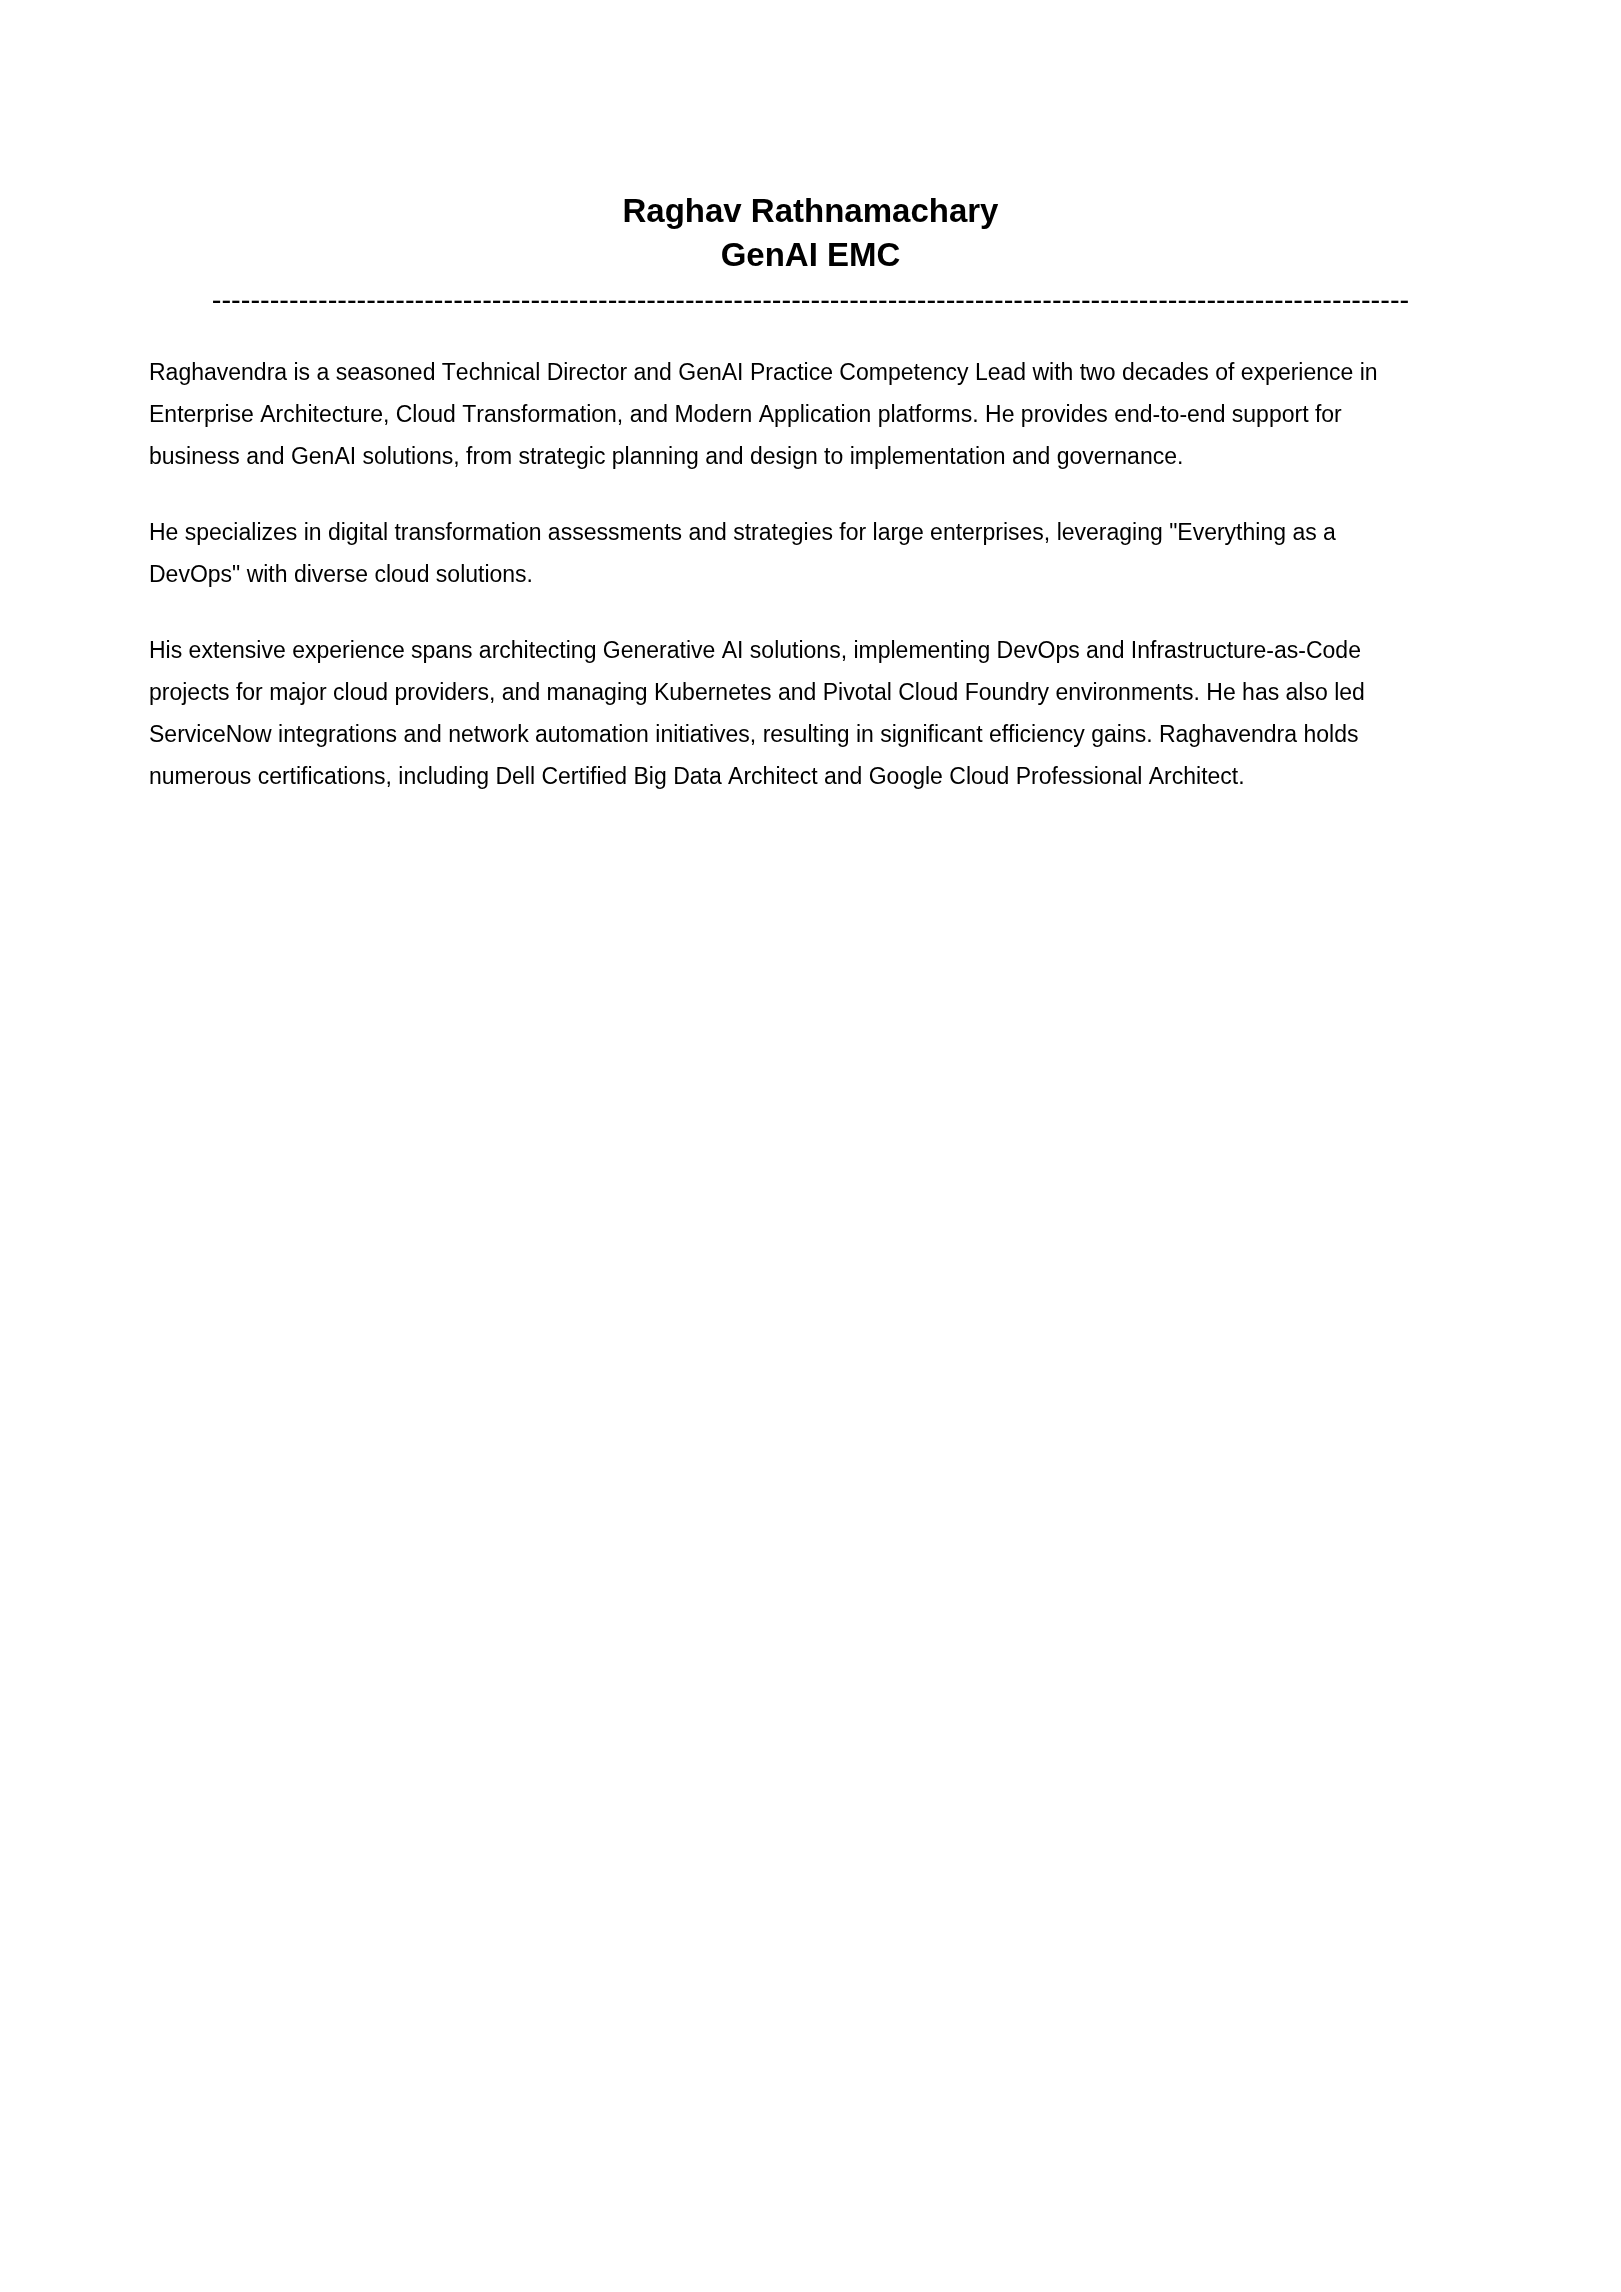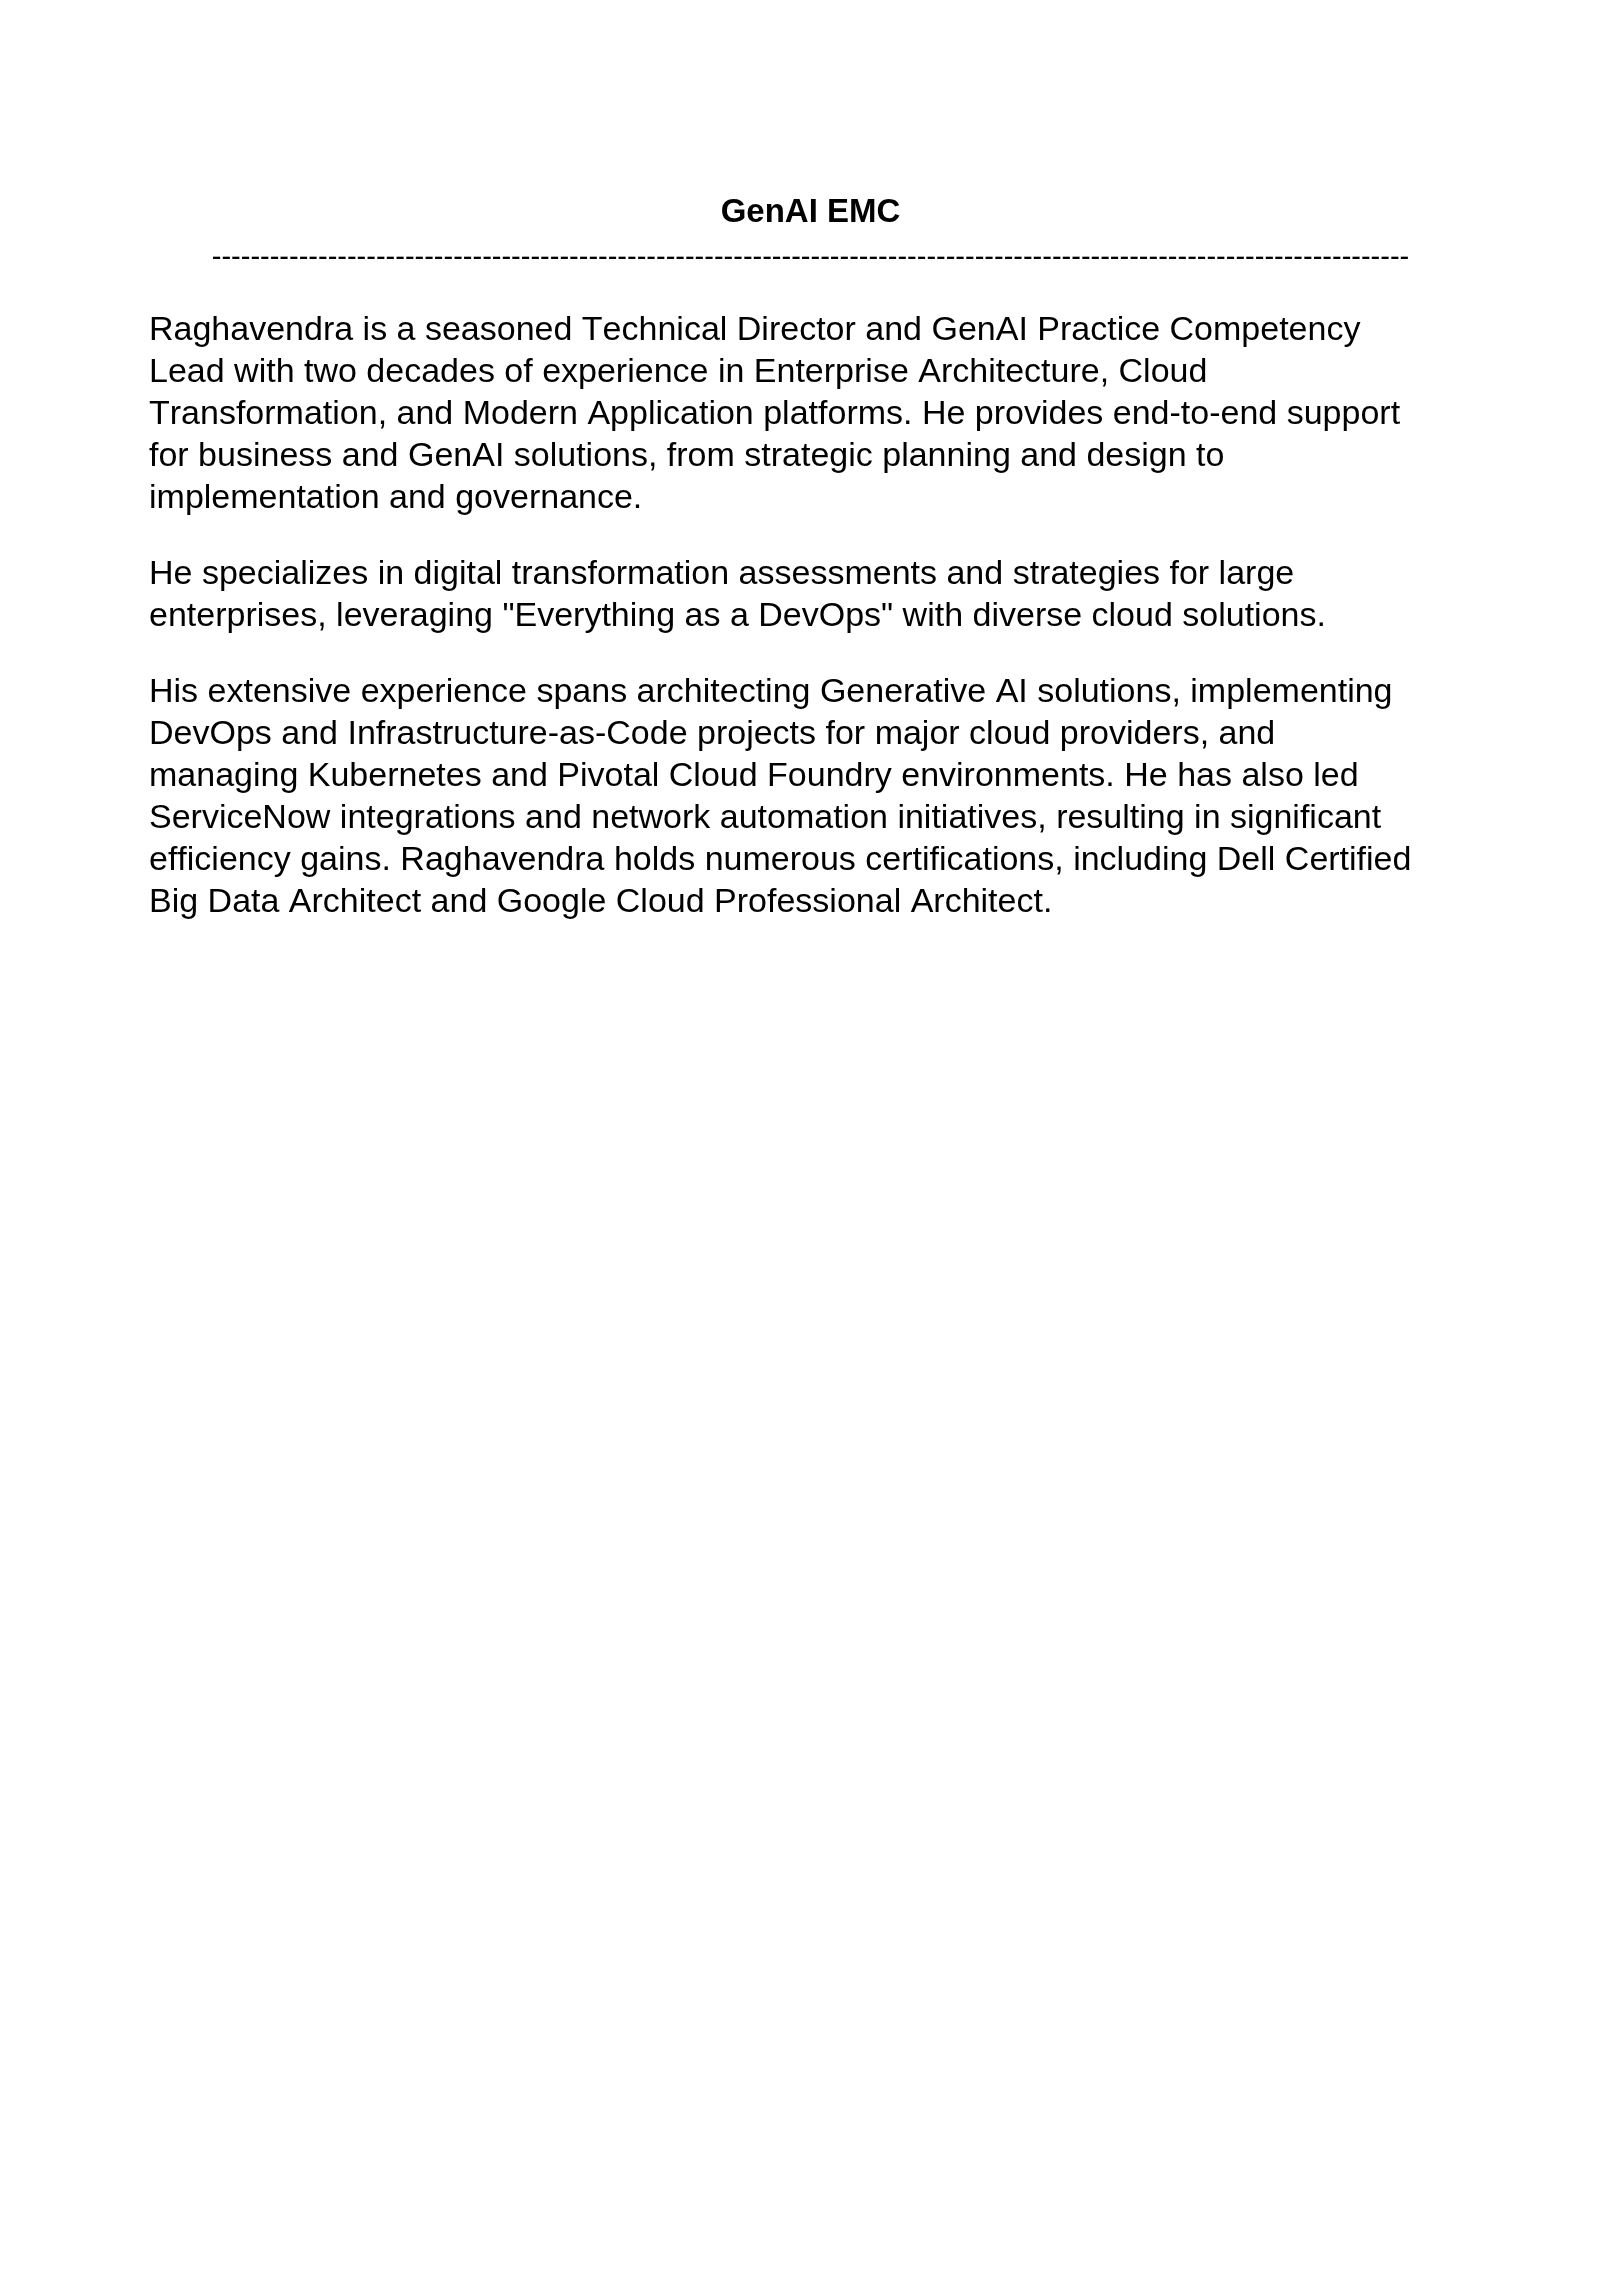--- a/index.html
+++ b/index.html
@@ -29,35 +29,36 @@
   .separator {
     margin-top: 2px;
     text-align: center;
     font-size: 29px;
     line-height: 43px;
     white-space: nowrap;
     overflow: hidden;
   }
   .doc-body {
     margin-top: 29px;
-    font-size: 34px;
+    font-size: 23px;
     line-height: 42px;
   }
   .doc-body p {
     width: 1274px;
     margin: 0 0 34px 2px;
     padding: 0;
   }
 </style>
 </head>
 <body>
 
 <div class="page">
 
   <header class="doc-header">
+    <div>Raghav Rathnamachary</div>
     <div>GenAI EMC</div>
   </header>
 
   <div class="separator">----------------------------------------------------------------------------------------------------------------------------</div>
 
   <main class="doc-body">
     <p>Raghavendra is a seasoned Technical Director and GenAI Practice Competency Lead with two decades of experience in Enterprise Architecture, Cloud Transformation, and Modern Application platforms. He provides end-to-end support for business and GenAI solutions, from strategic planning and design to implementation and governance.</p>
     <p>He specializes in digital transformation assessments and strategies for large enterprises, leveraging "Everything as a DevOps" with diverse cloud solutions.</p>
     <p>His extensive experience spans architecting Generative AI solutions, implementing DevOps and Infrastructure-as-Code projects for major cloud providers, and managing Kubernetes and Pivotal Cloud Foundry environments. He has also led ServiceNow integrations and network automation initiatives, resulting in significant efficiency gains. Raghavendra holds numerous certifications, including Dell Certified Big Data Architect and Google Cloud Professional Architect.</p>
   </main>

